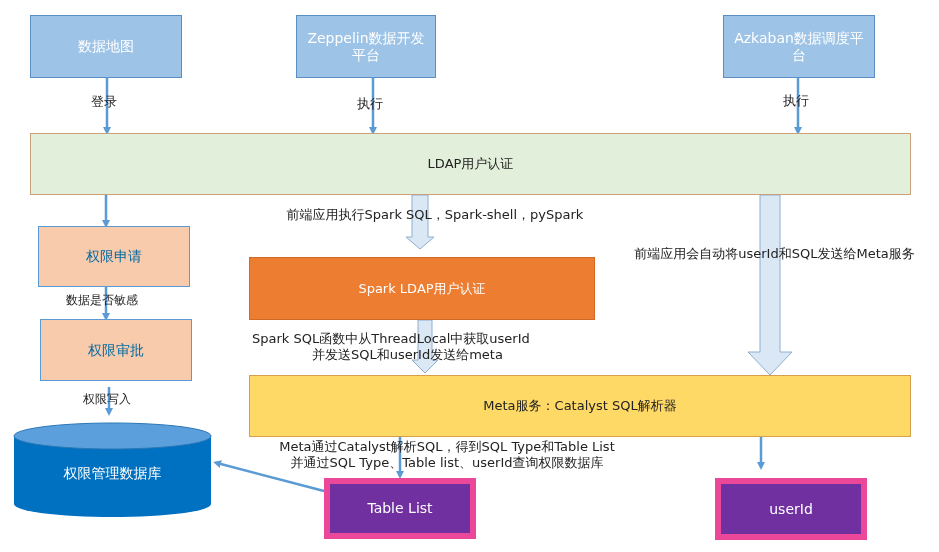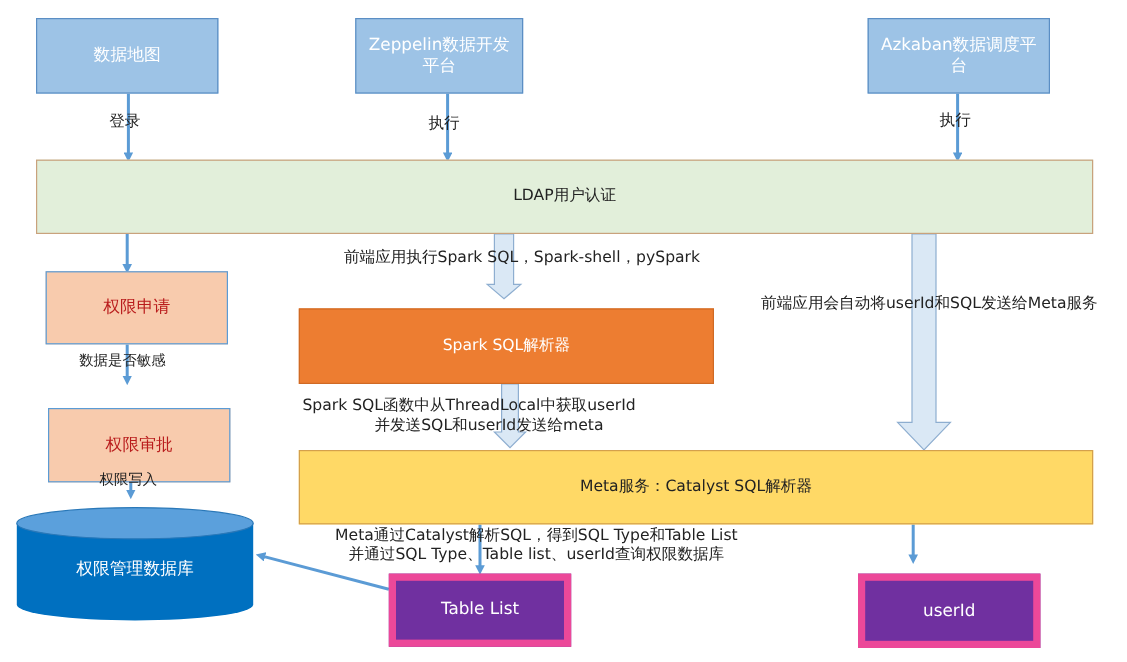--- a/index.html
+++ b/index.html
@@ -2,21 +2,21 @@
 <html><head>
 <meta charset="utf-8">
 <style>
   html, body { margin:0; padding:0; background:#ffffff; }
   body { width:939px; height:552px; position:relative; overflow:hidden;
          font-family: "DejaVu Sans", "Liberation Sans", sans-serif; }
   .box { position:absolute; box-sizing:border-box; display:flex; align-items:center;
          justify-content:center; text-align:center; line-height:1.2; }
   .blue { background:#9dc3e6; border:1px solid #5b8ec4; color:#ffffff; font-size:14px; }
   .green { background:#e2efda; border:1px solid #c9a27c; color:#222; font-size:13px; }
-  .peach { background:#f8cbad; border:1px solid #5b9bd5; color:#b91c1c; font-size:14px; }
+  .peach { background:#f8cbad; border:1px solid #5b9bd5; color:#0369a1; font-size:14px; }
   .orange { background:#ed7d31; border:1px solid #d06a24; color:#ffffff; font-size:13px; }
   .yellow { background:#ffd966; border:1px solid #d4a04c; color:#222; font-size:13px; }
   .purple { background:#7030a0; border:6px solid #ec4899; color:#ffffff; font-size:14px; }
   .label { position:absolute; color:#222; font-size:13px; text-align:center; line-height:1.25; white-space:nowrap; }
   .label.small { font-size:12px; }
   svg.overlay { position:absolute; left:0; top:0; }
   .db-text { position:absolute; left:14px; top:446px; width:197px; height:56px; display:flex;
              align-items:center; justify-content:center; color:#fff; font-size:14px; }
 </style>
 </head>
@@ -72,35 +72,35 @@
 <div class="label" style="left:783px;top:93px;">执行</div>
 
 <div class="box green" style="left:30px;top:133px;width:881px;height:62px;">
   <span>LDAP用户认证</span>
 </div>
 
 <div class="box peach" style="left:38px;top:226px;width:152px;height:61px;">
   <span>权限申请</span>
 </div>
 <div class="label small" style="left:66px;top:293px;">数据是否敏感</div>
-<div class="box peach" style="left:40px;top:340px;width:152px;height:62px;">
+<div class="box peach" style="left:40px;top:319px;width:152px;height:62px;">
   <span>权限审批</span>
 </div>
 <div class="label small" style="left:83px;top:392px;">权限写入</div>
 
 <div class="db-text">
   <span>权限管理数据库</span>
 </div>
 
 <div class="label" style="left:252px;top:207px;width:366px;">
   <div>前端应用执行Spark SQL，Spark-shell，pySpark</div>
 </div>
 
 <div class="box orange" style="left:249px;top:257px;width:346px;height:63px;">
-  <span>Spark SQL解析器</span>
+  <span>Spark LDAP用户认证</span>
 </div>
 
 <div class="label" style="left:252px;top:331px;width:310px;">
   <div style="text-align:left;">Spark SQL函数中从ThreadLocal中获取userId</div>
   <div style="padding-left:60px;text-align:left;">并发送SQL和userId发送给meta</div>
 </div>
 
 <div class="label" style="left:612px;top:246px;width:325px;">
   <div>前端应用会自动将userId和SQL发送给Meta服务</div>
 </div>

